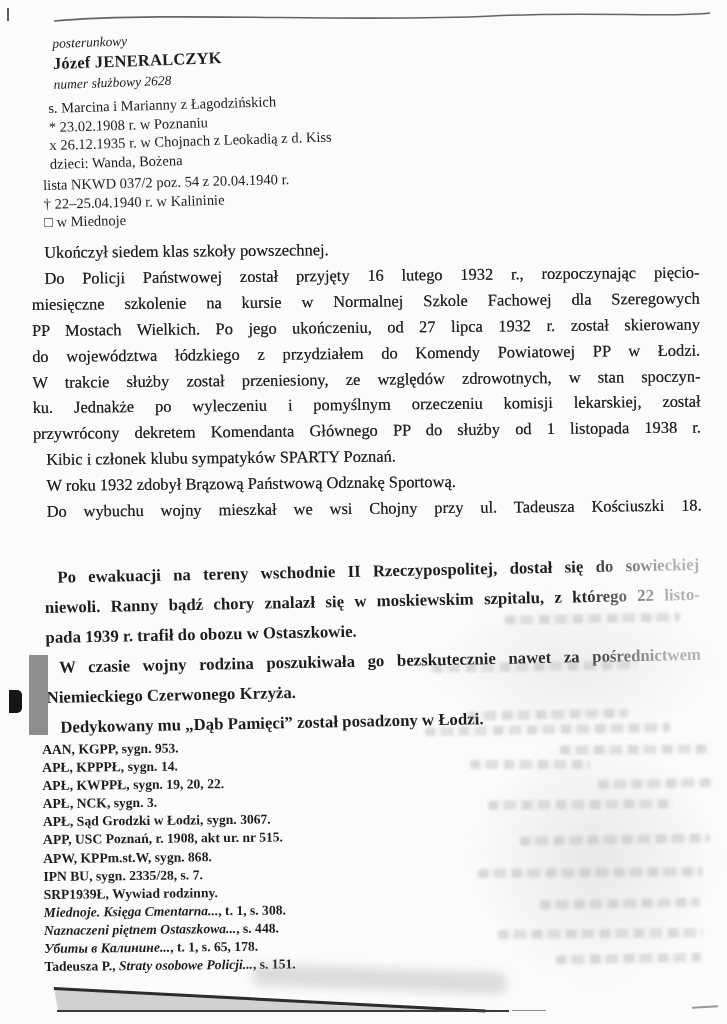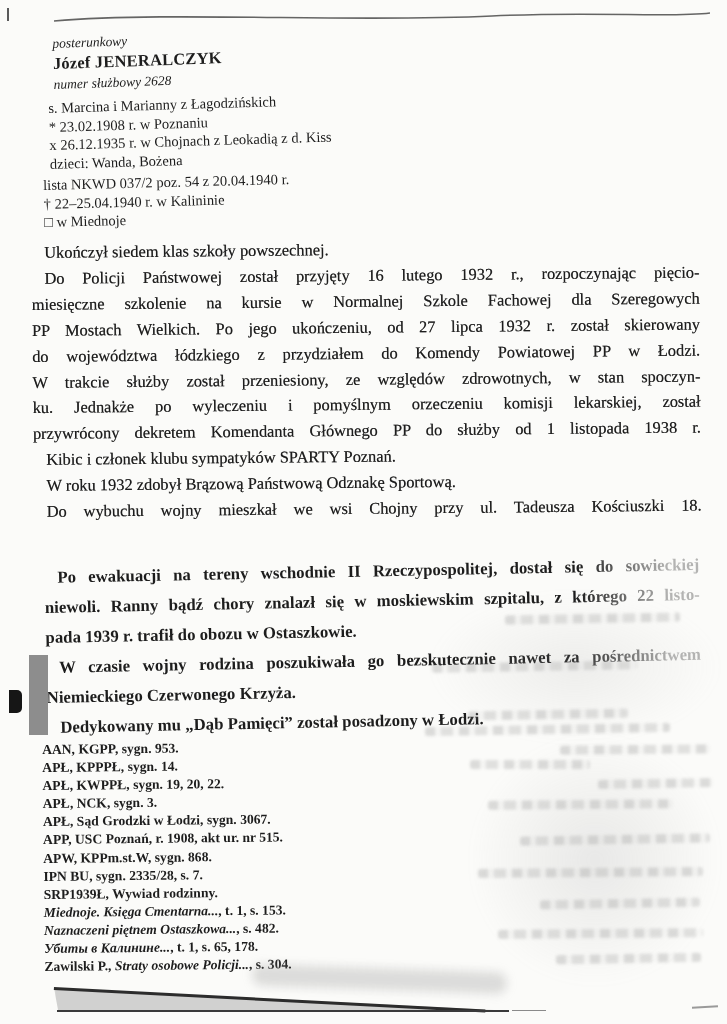--- a/index.html
+++ b/index.html
@@ -119,24 +119,24 @@
   <div class="block sources">
       <div class="line"><span>AAN, KGPP, sygn. 953.</span></div>
       <div class="line"><span>APŁ, KPPPŁ, sygn. 14.</span></div>
       <div class="line"><span>APŁ, KWPPŁ, sygn. 19, 20, 22.</span></div>
       <div class="line"><span>APŁ, NCK, sygn. 3.</span></div>
       <div class="line"><span>APŁ, Sąd Grodzki w Łodzi, sygn. 3067.</span></div>
       <div class="line"><span>APP, USC Poznań, r. 1908, akt ur. nr 515.</span></div>
       <div class="line"><span>APW, KPPm.st.W, sygn. 868.</span></div>
       <div class="line"><span>IPN BU, sygn. 2335/28, s. 7.</span></div>
       <div class="line"><span>SRP1939Ł, Wywiad rodzinny.</span></div>
-      <div class="line"><span class="italic">Miednoje. Księga Cmentarna...</span><span>, t. 1, s. 153.</span></div>
-      <div class="line"><span class="italic">Naznaczeni piętnem Ostaszkowa...</span><span>, s. 482.</span></div>
+      <div class="line"><span class="italic">Miednoje. Księga Cmentarna...</span><span>, t. 1, s. 308.</span></div>
+      <div class="line"><span class="italic">Naznaczeni piętnem Ostaszkowa...</span><span>, s. 448.</span></div>
       <div class="line"><span class="italic">Убиты в Калинине...</span><span>, t. 1, s. 65, 178.</span></div>
-      <div class="line"><span>Zawilski P., </span><span class="italic">Straty osobowe Policji...</span><span>, s. 304.</span></div>
+      <div class="line"><span>Tadeusza P., </span><span class="italic">Straty osobowe Policji...</span><span>, s. 151.</span></div>
     </div>
 
   <div class="artifact tab-gray"></div>
   <div class="artifact tab-notch"></div>
 
   <div class="streak" style="left:505px;top:614px;width:175px;transform:rotate(-1deg);"></div>
   <div class="streak" style="left:432px;top:662px;width:205px;transform:rotate(-1deg);"></div>
   <div class="streak" style="left:468px;top:710px;width:160px;transform:rotate(-1deg);"></div>
   <div class="streak" style="left:425px;top:725px;width:245px;transform:rotate(-1deg);"></div>
   <div class="streak" style="left:560px;top:745px;width:150px;transform:rotate(-0.5deg);"></div>

